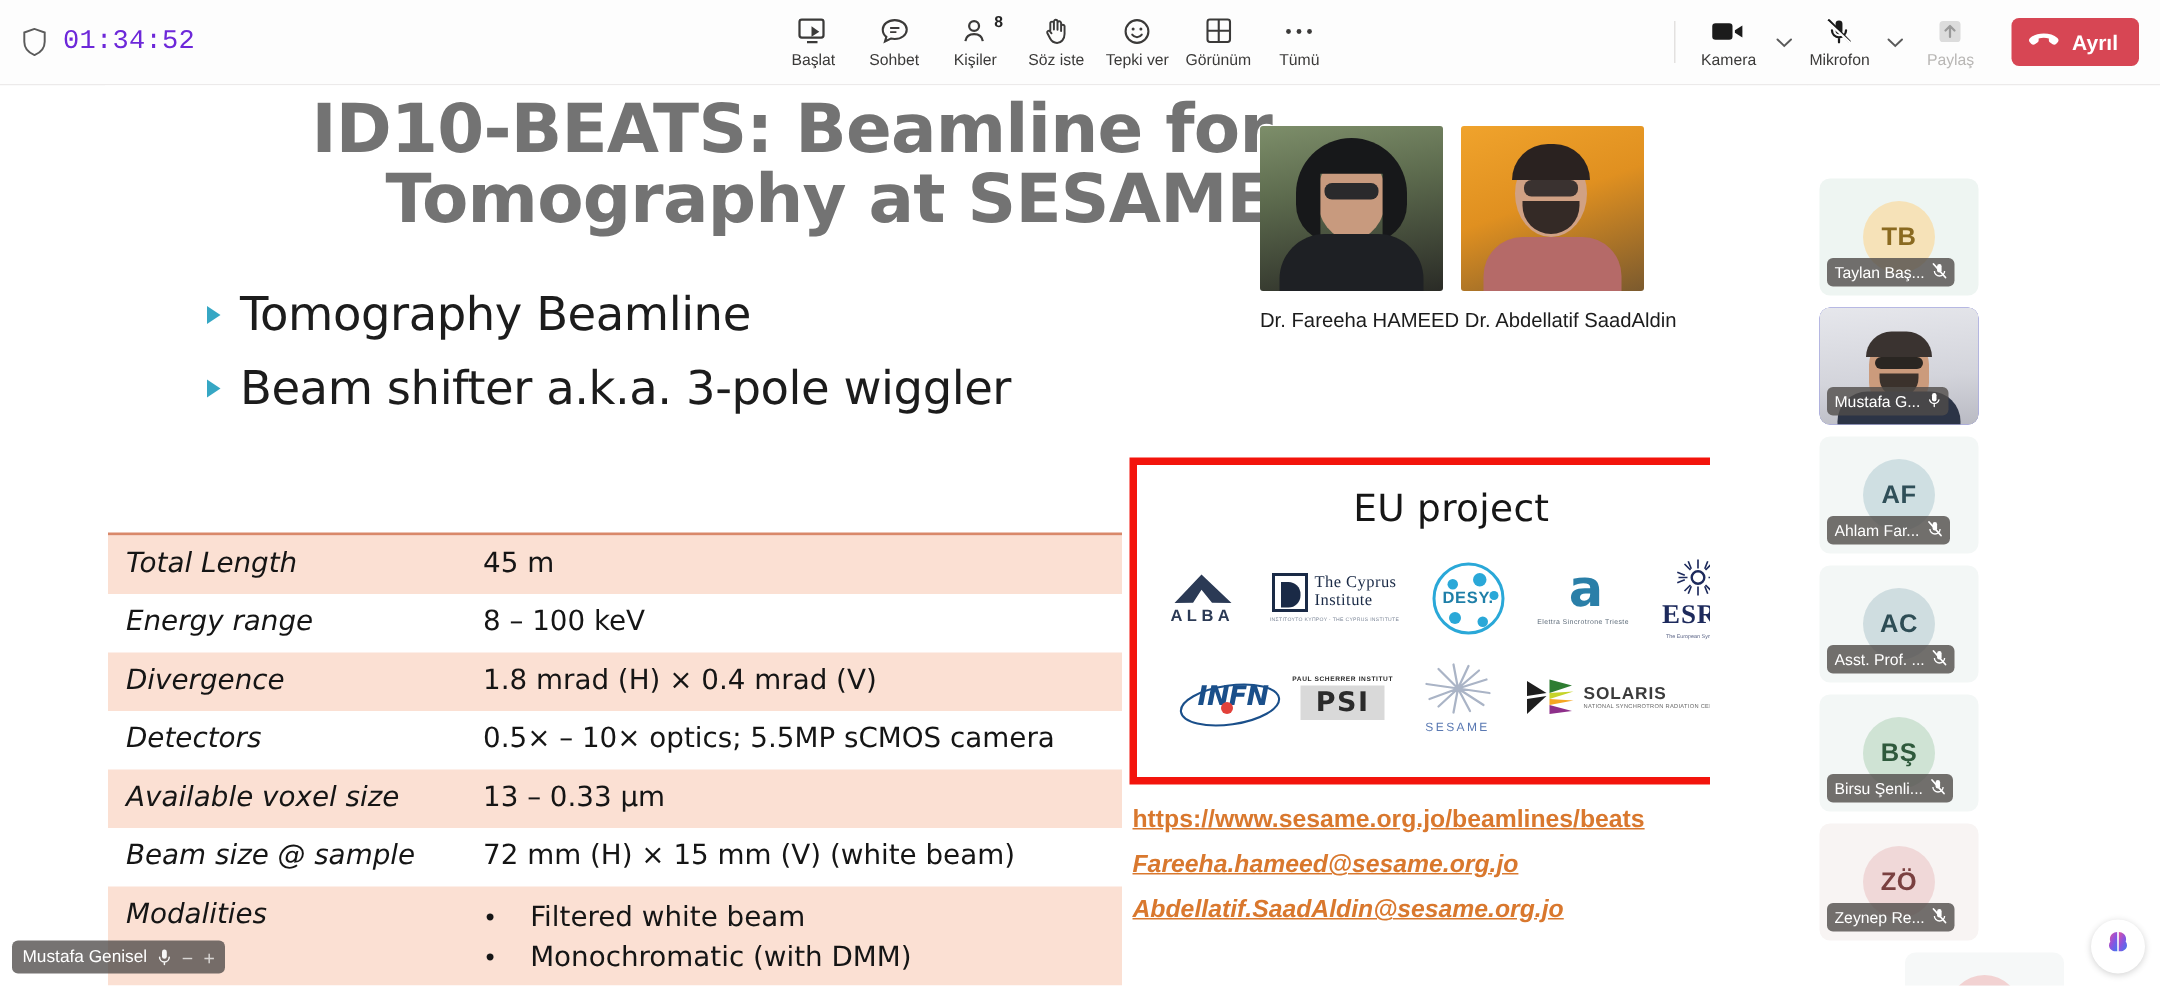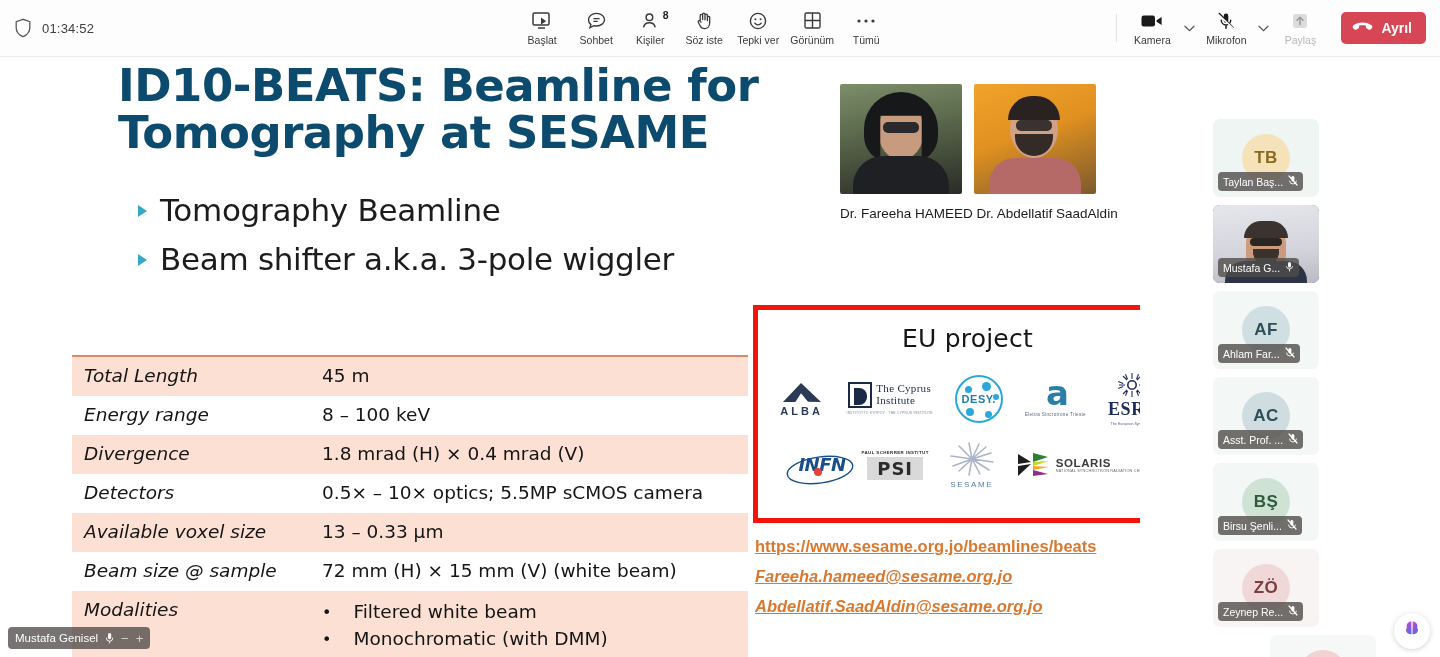--- a/index.html
+++ b/index.html
@@ -14,21 +14,21 @@
   
   .toolbar {
     position: absolute; top: 0; left: 0;
     width: 1440px; height: 57px;
     background: #fdfdfd;
     border-bottom: 1px solid #eceaea;
     display: flex; align-items: center;
   }
   .tb-left { display: flex; align-items: center; gap: 10px; padding-left: 14px; width: 300px; }
   .shield-ic { width: 18px; height: 20px; display:block; }
-  .tb-time { font-size: 13px; color: #404040; letter-spacing: .2px; }
+  .tb-time { font-size: 18px; color: #6d28d9; letter-spacing: .2px; font-family: Liberation Mono, monospace; }
   .tb-center { flex: 1; display: flex; align-items: center; justify-content: center; gap: 0px; }
 
   .tb-btn {
     width: 54px; height: 48px;
     display: flex; flex-direction: column; align-items: center; justify-content: center;
     gap: 3px; cursor: pointer; border-radius: 5px; position: relative;
   }
   .tb-ic { height: 21px; display: flex; align-items: center; justify-content: center; position: relative; }
   .tb-lab { font-size: 10.5px; color: #3b3a39; white-space: nowrap; }
   .tb-lab.dim { color: #b9b7b5; }
@@ -56,25 +56,26 @@
     background: #ffffff;
   }
   .slide {
     position: absolute; left: 70px; top: 0px;
     width: 1070px; height: 600px;
     background: #ffffff;
     overflow: hidden;
   }
 
   .slide-title {
-    position: absolute; left: 48px; top: 5px; width: 720px;
-    color: #0c4a6e;
+    position: absolute; left: 58px; top: 5px; width: 720px;
+    color: #737373;
     font-family: "DejaVu Sans", sans-serif;
     font-weight: 700; font-size: 45px; line-height: 1.05;
     letter-spacing: -0.5px;
+    text-align: right;
   }
   .bullets { position: absolute; left: 68px; top: 135px; width: 800px; }
   .bul { display: flex; align-items: baseline; gap: 13px; margin-bottom: 13px; }
   .bul-mark {
     width: 0; height: 0;
     border-left: 9px solid #36a7c4;
     border-top: 6px solid transparent;
     border-bottom: 6px solid transparent;
     flex: none; position: relative; top: -4px;
   }

